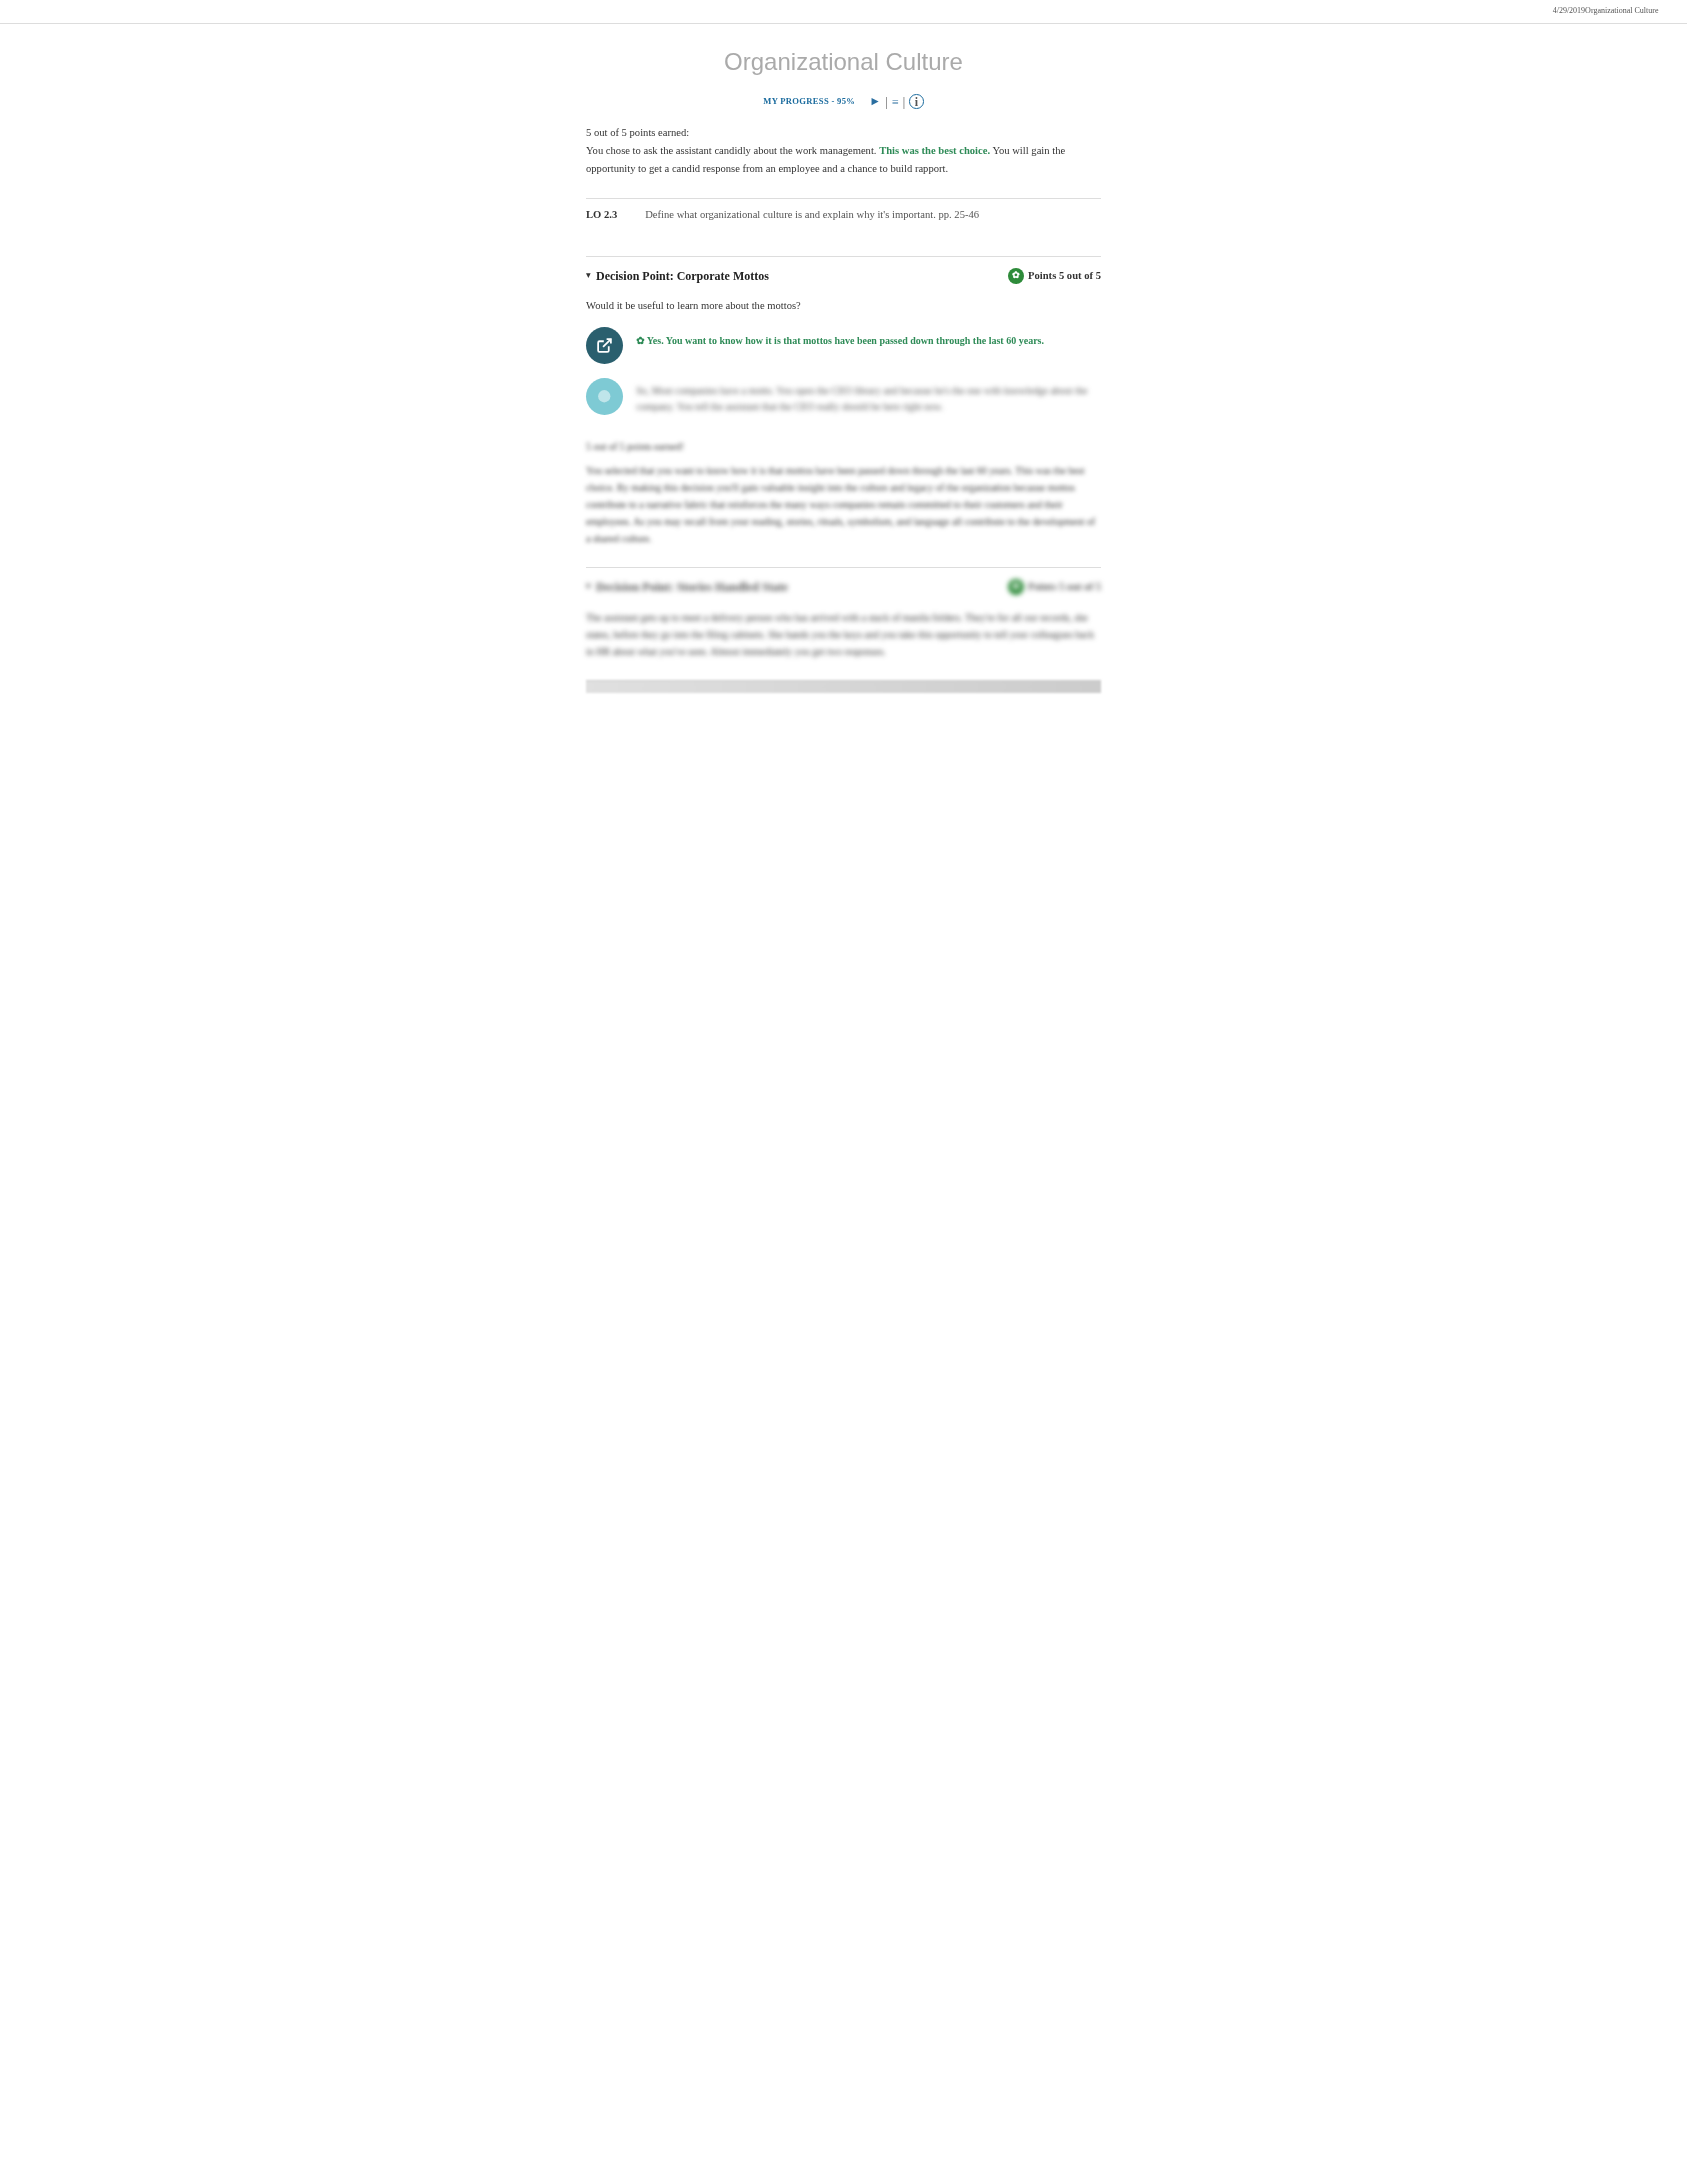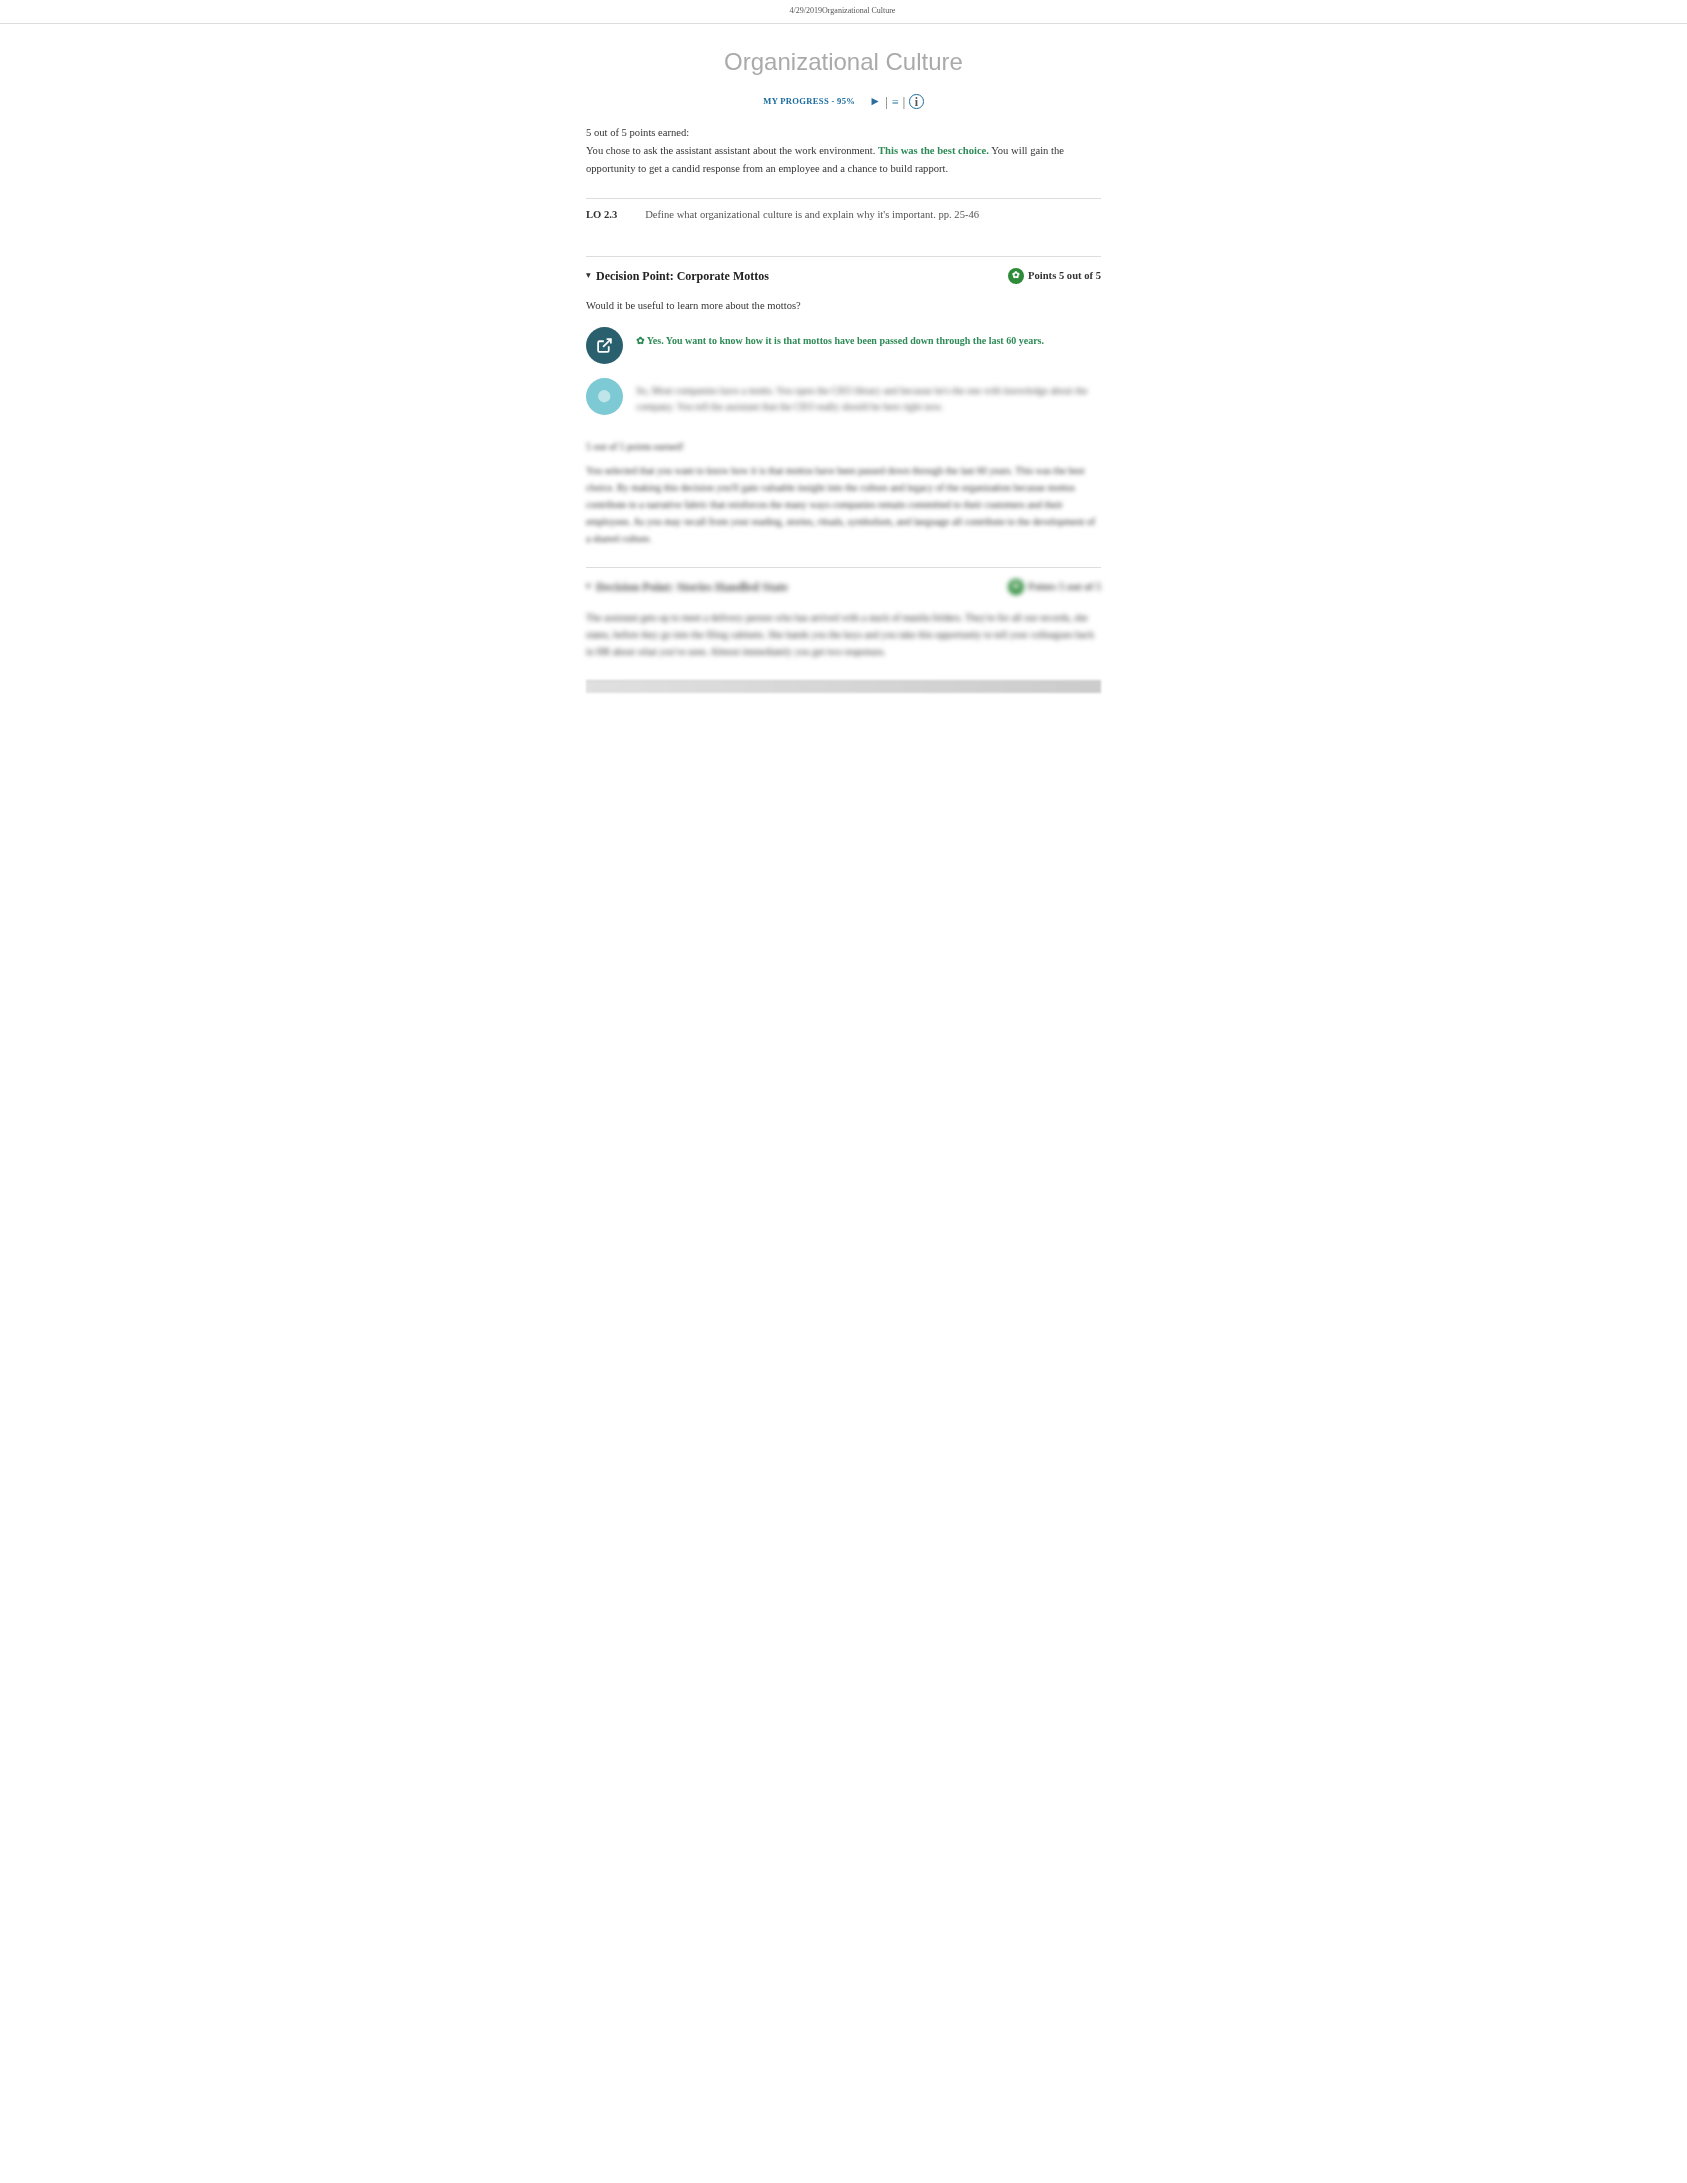--- a/index.html
+++ b/index.html
@@ -5,21 +5,21 @@
     * { box-sizing: border-box; margin: 0; padding: 0; }
     body {
       font-family: Georgia, 'Times New Roman', serif;
       background: #fff;
       color: #333;
       font-size: 10.6px;
       line-height: 1.5;
     }
     .page-header {
       display: flex;
-      justify-content: center;
+      justify-content: flex-end;
       padding: 5.3px 26.5px;
       font-size: 8px;
       color: #555;
       border-bottom: 0.7px solid #ddd;
     }
     .page-container {
       max-width: 595px;
       margin: 0 auto;
       padding: 20px 40px 40px 40px;
     }
@@ -279,21 +279,21 @@
       <span class="divider">|</span>
       <span class="info-icon">i</span>
     </div>
   </div>
 
   <div class="info-section">
     <p>
       <span>5 out of 5 points earned:</span>
     </p>
     <p>
-      <span>You chose to ask the assistant assistant about the work environment.</span>
+      <span>You chose to ask the assistant candidly about the work management.</span>
       <span class="green-text">This was the best choice.</span>
       <span>You will gain the opportunity to get a candid response from an employee and a chance to build rapport.</span>
     </p>
   </div>
 
   <div class="lo-section">
     <span class="lo-label">LO 2.3</span>
     <span class="lo-text">Define what organizational culture is and explain why it's important. pp. 25-46</span>
   </div>
 

